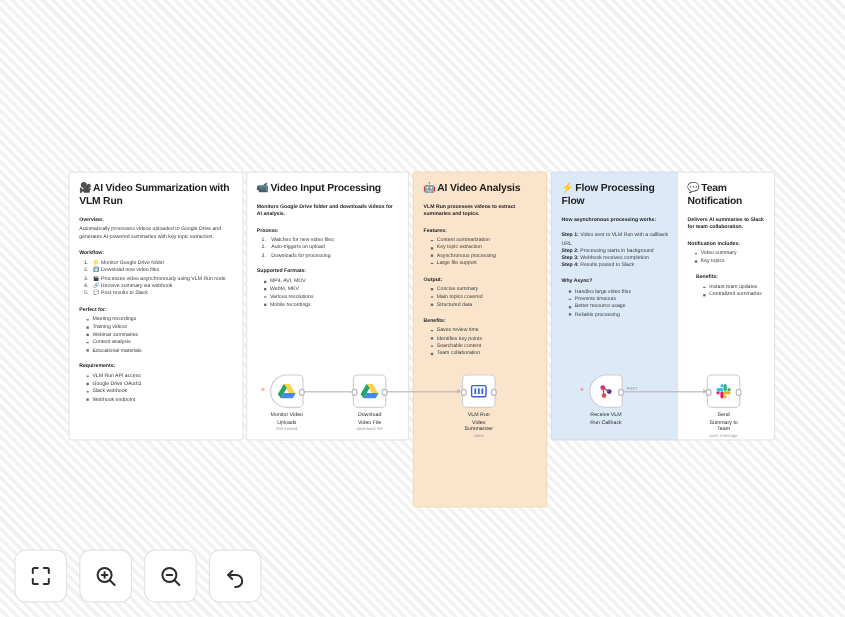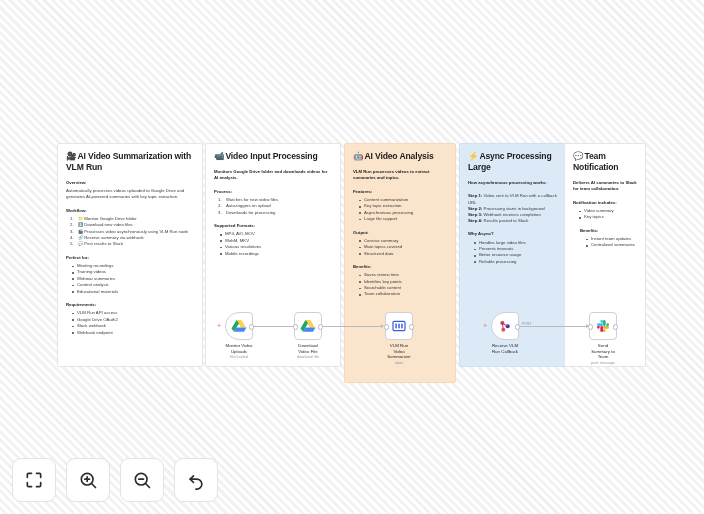--- a/index.html
+++ b/index.html
@@ -64,21 +64,21 @@
   .indent{padding-left:7px;}
 
   
   .c-white{background:#ffffff;border:1px solid #e6e6e6;}
   .c-blue {background:#dce9f7;border:1px solid #cfe0f3;}
   .c-peach{background:#fae4cb;border:1px solid #f3dabb;}
 
   
   #card-overview     {left:57px; top:143px; width:146px;height:224px;}
   #card-input        {left:205px;top:143px; width:136px;height:224px;}
-  #card-analysis     {left:344px;top:143px; width:112px;height:240px;}
+  #card-analysis     {left:344px;top:143px; width:112px;height:280px;}
   #card-async        {left:459px;top:143px; width:108px;height:224px;}
   #card-notify       {left:564px;top:143px; width:82px; height:224px;}
 
   
   .node{position:absolute;width:28px;text-align:center;}
   .node-box{
     width:28px;height:28px;box-sizing:border-box;
     background:#fff;border:1px solid #cfcfd4;border-radius:4px;
     display:flex;align-items:center;justify-content:center;
     position:relative;
@@ -227,21 +227,21 @@
         <li>Saves review time</li>
         <li>Identifies key points</li>
         <li>Searchable content</li>
         <li>Team collaboration</li>
       </ul>
     </div>
   </div>
 
   <div class="card c-blue" id="card-async">
     <div class="card-title">
-      <span class="emoji">⚡</span><span>Async Processing Large</span>
+      <span class="emoji">⚡</span><span>Flow Processing Flow</span>
     </div>
     <div class="lead">How asynchronous processing works:</div>
 
     <div class="sec">
       <div class="step"><b>Step 1:</b> <span>Video sent to VLM Run with a callback URL</span></div>
       <div class="step"><b>Step 2:</b> <span>Processing starts in background</span></div>
       <div class="step"><b>Step 3:</b> <span>Webhook receives completion</span></div>
       <div class="step"><b>Step 4:</b> <span>Results posted to Slack</span></div>
     </div>
 

